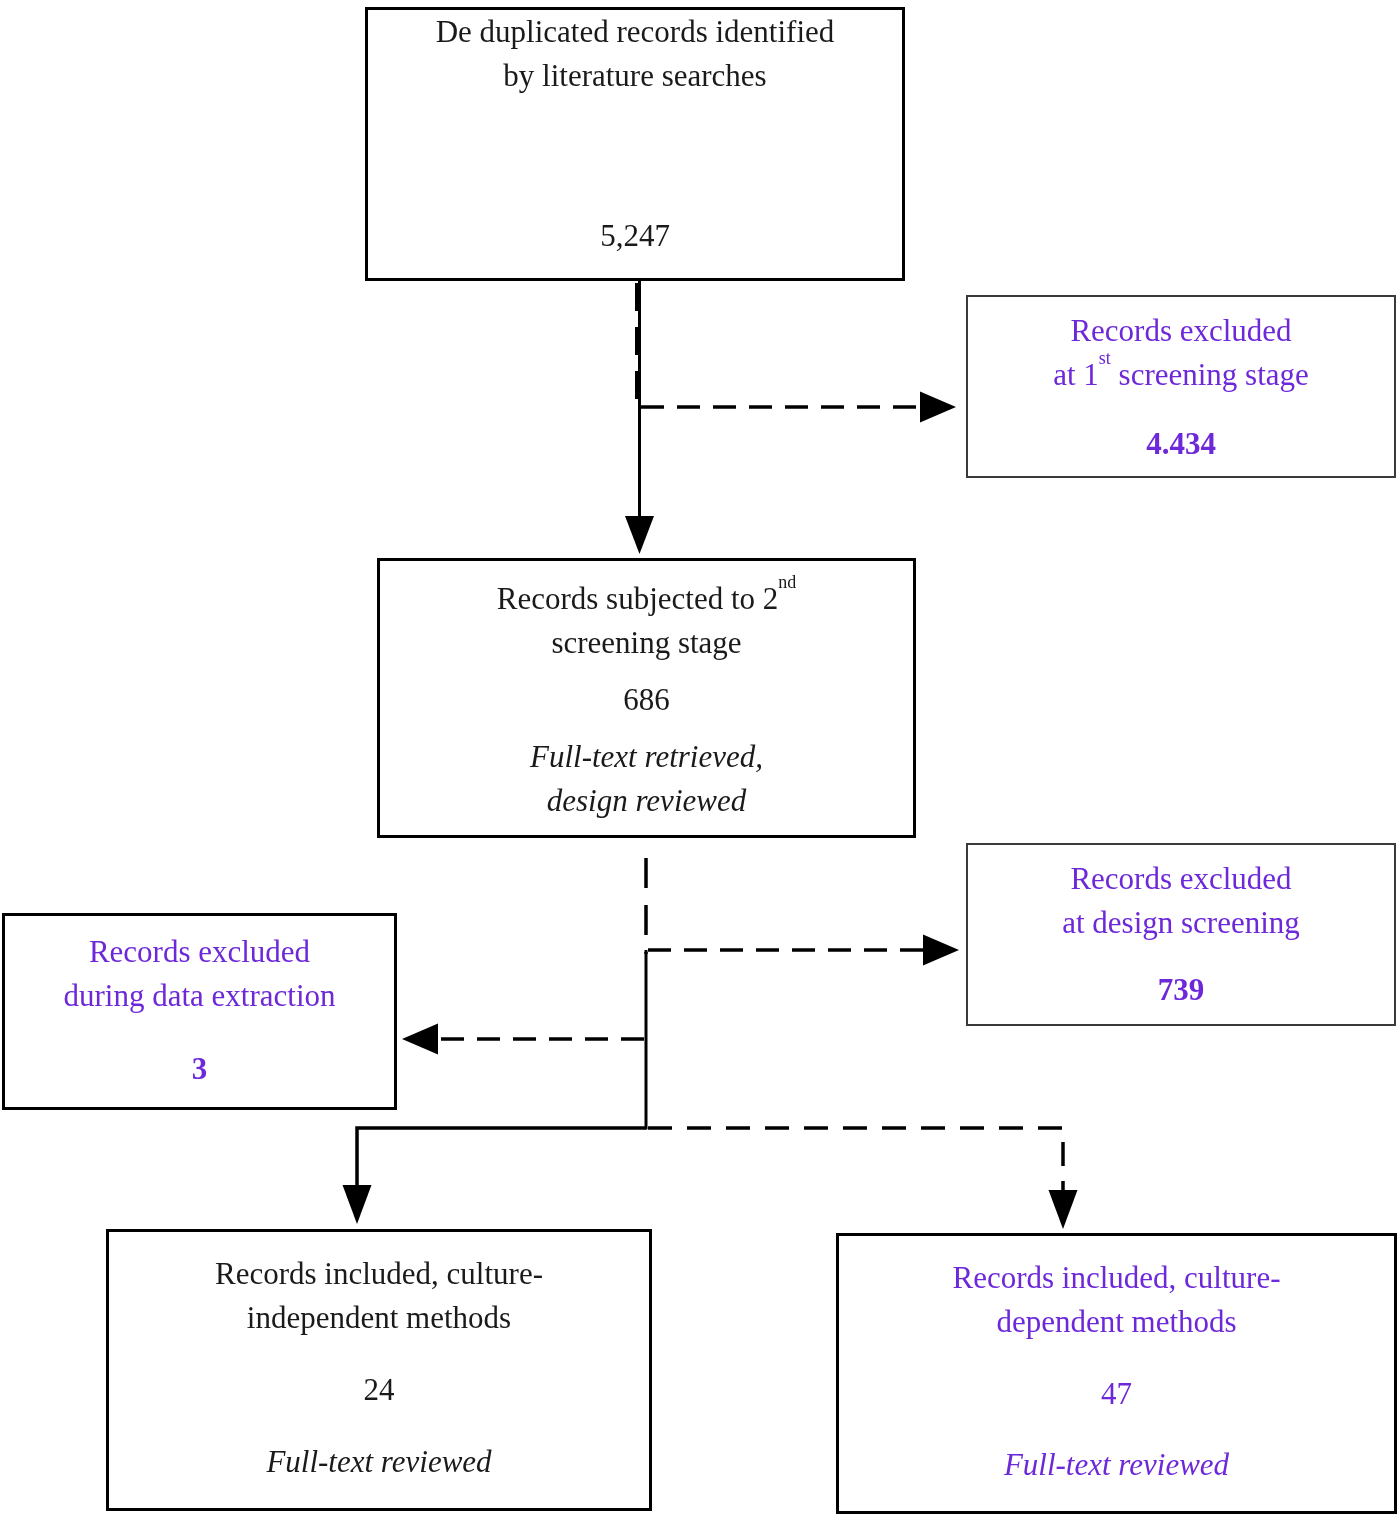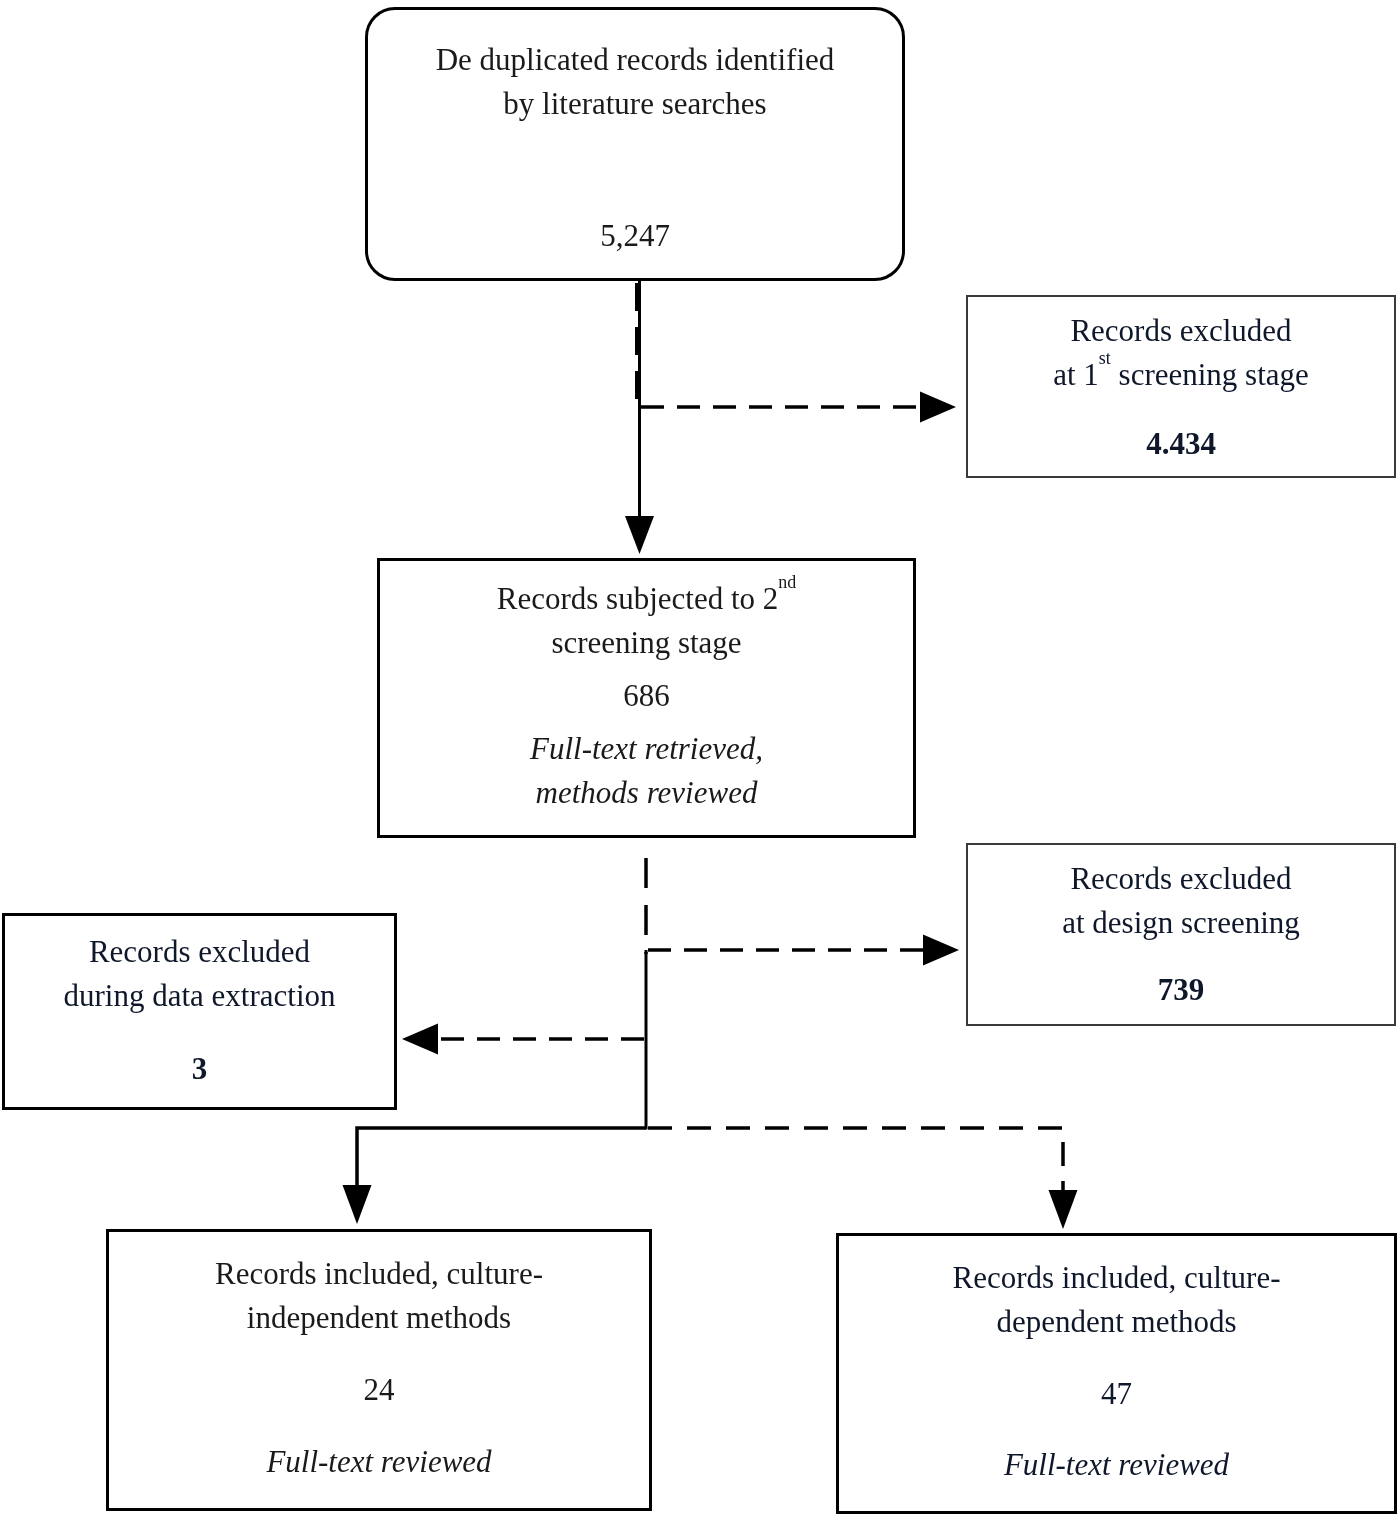--- a/index.html
+++ b/index.html
@@ -8,21 +8,21 @@
     font-family:"Liberation Serif","DejaVu Serif",serif;color:#1a1a1a;
   }
   .arrow-layer{position:absolute;left:0;top:0;z-index:1;}
   .box{
     position:absolute;box-sizing:border-box;z-index:2;background:#ffffff;
     display:flex;flex-direction:column;align-items:center;justify-content:space-between;
     text-align:center;font-size:31px;line-height:1.42;
   }
   .b-black{border:3px solid #000000;}
   .b-gray{border:2px solid #3a3a3a;}
-  .t-gray{color:#0f172a;gap:10px;}
+  .t-gray{color:#6d28d9;gap:10px;}
   .label{white-space:pre-line;}
   .count{font-weight:400;}
   .count.plain{font-weight:700;}
   .note{font-style:italic;white-space:pre-line;}
   .sup{font-size:0.58em;position:relative;top:-0.52em;line-height:0;font-family:Liberation Serif, serif;}
 </style>
 </head>
 <body>
 
 <div class="stage">
@@ -59,36 +59,36 @@
       <polyline points="646,1128 357,1128 357,1188" fill="none" stroke="#000" stroke-width="3.5"></polyline>
       <polygon points="357,1224 342.5,1185 371.5,1185" fill="#000"></polygon>
     </g>
 
     <g>
       <polyline points="648,1128 1063,1128 1063,1190" fill="none" stroke="#000" stroke-width="3.5" stroke-dasharray="24 15"></polyline>
       <polygon points="1063,1229 1048.5,1190 1077.5,1190" fill="#000"></polygon>
     </g>
   </svg>
 
-  <div class="box b-black" style="left:365px;top:7px;width:540px;height:274px;padding:28px 8px 20px;border-radius:30px;">
+  <div class="box b-black" style="left:365px;top:7px;width:540px;height:274px;padding:0 8px 20px;">
     <div class="label">De duplicated records identified
 by literature searches</div>
     <div class="count">5,247</div>
   </div>
 
   <div class="box b-gray t-gray" style="left:966px;top:295px;width:430px;height:183px;padding:12px 8px 10px;">
     <div class="label"><span>Records excluded</span><br><span>at 1</span><sup class="sup">st</sup><span> screening stage</span></div>
     <div class="count plain">4.434</div>
   </div>
 
-  <div class="box b-black" style="left:377px;top:558px;width:539px;height:280px;padding:16px 8px 20px;">
+  <div class="box b-black" style="left:377px;top:558px;width:539px;height:280px;padding:16px 8px 12px;">
     <div class="label"><span>Records subjected to 2</span><sup class="sup">nd</sup><br><span>screening stage</span></div>
     <div class="count">686</div>
     <div class="note">Full-text retrieved,
-methods reviewed</div>
+design reviewed</div>
   </div>
 
   <div class="box b-gray t-gray" style="left:966px;top:843px;width:430px;height:183px;padding:12px 8px 12px;">
     <div class="label">Records excluded
 at design screening</div>
     <div class="count plain">739</div>
   </div>
 
   <div class="box b-black t-gray" style="left:2px;top:913px;width:395px;height:197px;padding:14px 8px 16px;">
     <div class="label">Records excluded

